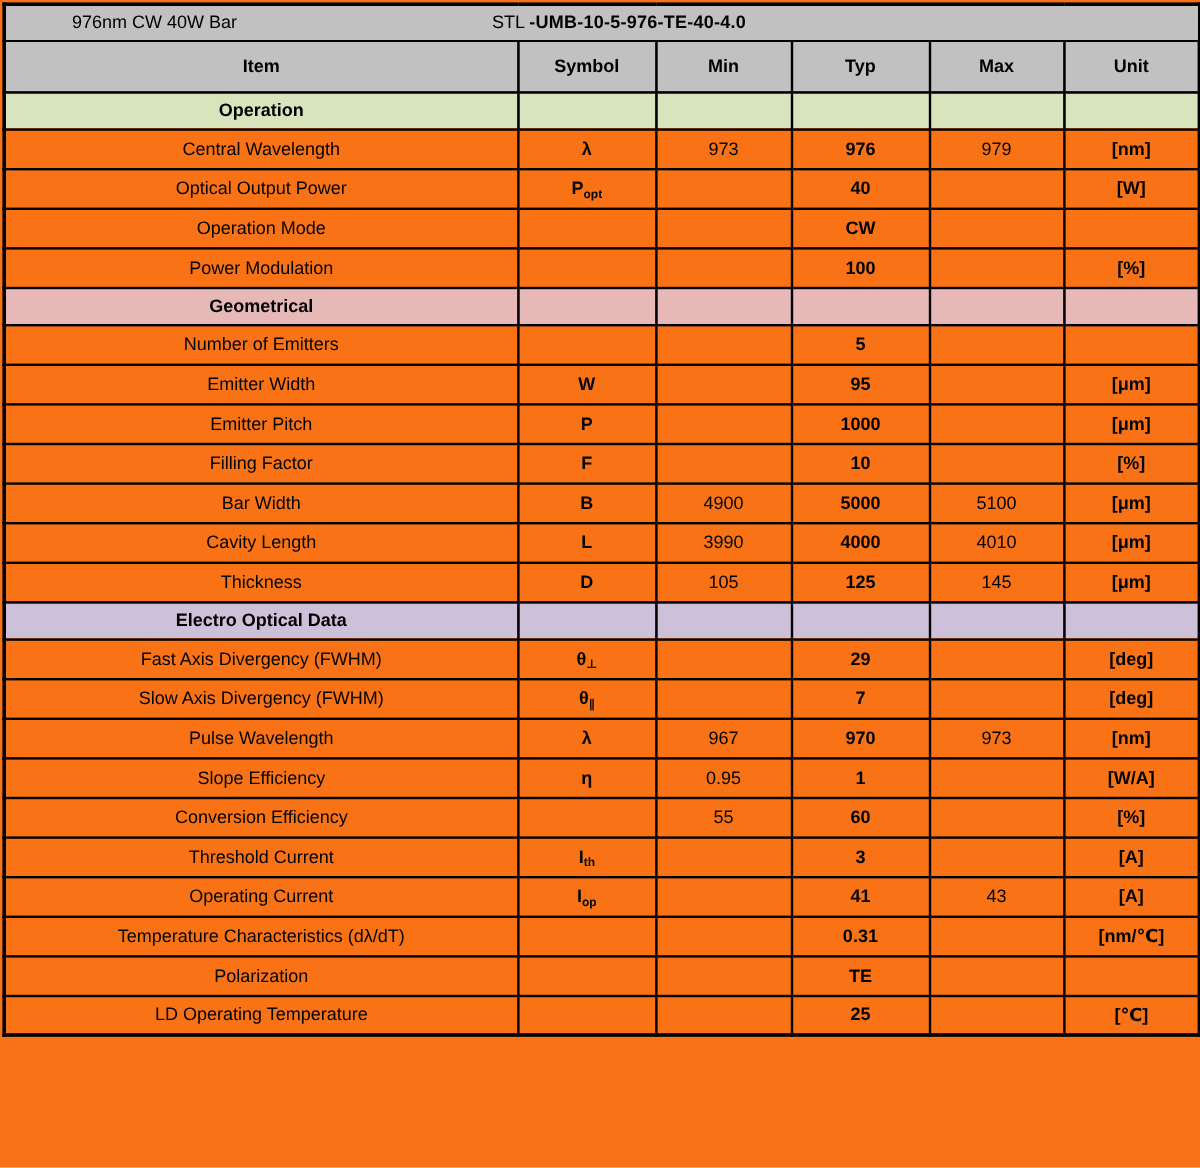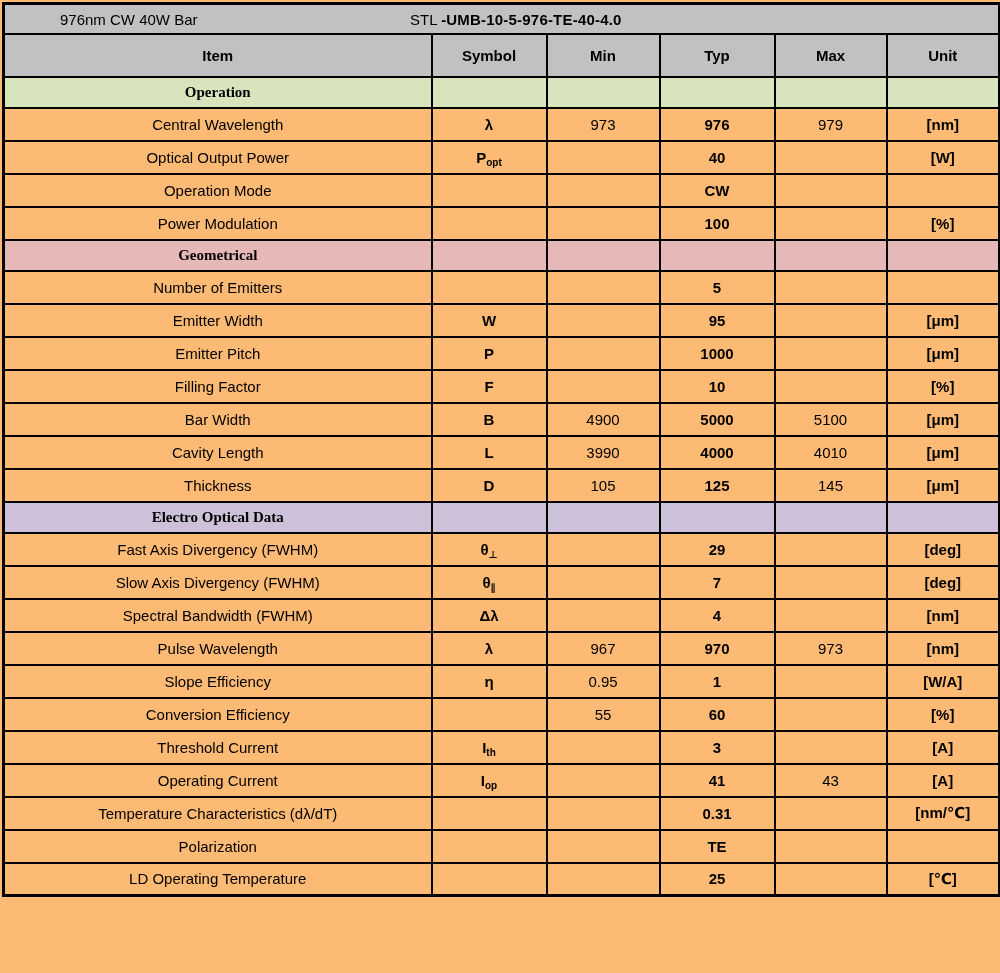--- a/index.html
+++ b/index.html
@@ -7,21 +7,21 @@
     padding: 0;
     background: #ffffff;
     font-family: "Liberation Sans", "DejaVu Sans", sans-serif;
     color: #000000;
   }
   .page {
     width: 1000px;
     height: 973px;
     box-sizing: border-box;
     padding: 2px;
-    background: #fdba74;
+    background: #f97316;
   }
   table.spec {
     width: 996px;
     border-collapse: collapse;
     table-layout: fixed;
     border: 3px solid #000000;
   }
   table.spec td, table.spec th {
     border: 2px solid #000000;
     font-size: 15px;
@@ -69,21 +69,20 @@
     font-weight: bold;
   }
   td.left, th.left {
     text-align: left;
     padding-left: 5px;
   }
   td.bold { font-weight: bold; }
   tr.section td {
     font-size: 15px;
     height: 31px;
-    font-family: Liberation Serif, serif;
   }
   tr.section td.left { font-weight: bold; }
   sub {
     font-size: 10px;
     vertical-align: baseline;
     position: relative;
     top: 3px;
     line-height: 0;
   }
 </style>
@@ -239,28 +238,20 @@
         </tr>
         <tr>
           <td class="left">Slow Axis Divergency (FWHM)</td>
           <td class="bold">θ<sub>∥</sub></td>
           <td></td>
           <td class="bold">7</td>
           <td></td>
           <td class="bold">[deg]</td>
         </tr>
         <tr>
-          <td class="left">Spectral Bandwidth (FWHM)</td>
-          <td class="bold">Δλ</td>
-          <td></td>
-          <td class="bold">4</td>
-          <td></td>
-          <td class="bold">[nm]</td>
-        </tr>
-        <tr>
           <td class="left">Pulse Wavelength</td>
           <td class="bold">λ</td>
           <td>967</td>
           <td class="bold">970</td>
           <td>973</td>
           <td class="bold">[nm]</td>
         </tr>
         <tr>
           <td class="left">Slope Efficiency</td>
           <td class="bold">η</td>

